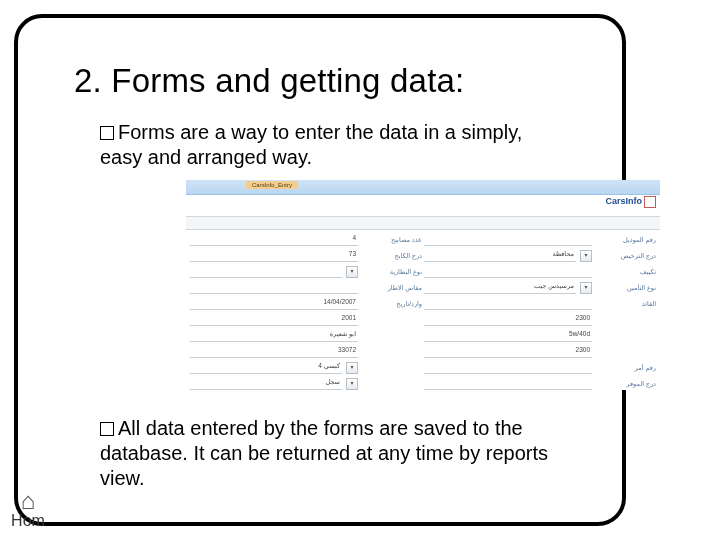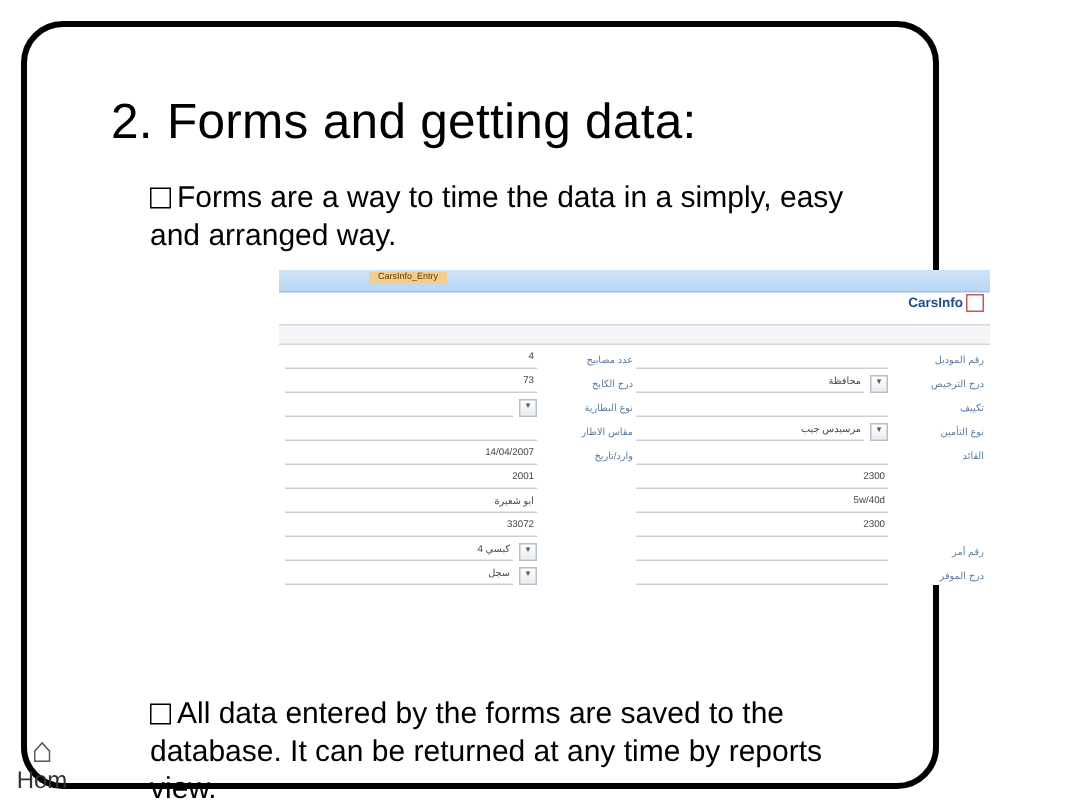--- a/index.html
+++ b/index.html
@@ -45,21 +45,20 @@
     color: #000;
   }
   .bullet2 {
     position: absolute;
     left: 100px;
     top: 416px;
     right: 70px;
     font-size: 20px;
     line-height: 1.25;
     color: #000;
-    margin-top: 48px;
   }
   .checkbox {
     display: inline-block;
     width: 12px;
     height: 12px;
     border: 1.5px solid #000;
     margin-right: 4px;
     position: relative;
     top: 1px;
   }
@@ -178,21 +177,21 @@
 </style>
 </head>
 <body>
 
 <div class="slide">
   <div class="frame"></div>
 
   <div class="title">2.  Forms and getting data:</div>
 
   <div class="bullet1">
-    <span class="checkbox"></span><span>Forms are a way to time the data in a simply, easy and arranged way.</span>
+    <span class="checkbox"></span><span>Forms are a way to enter the data in a simply, easy and arranged way.</span>
   </div>
 
   <div class="formshot">
     <div class="bluebar">
       <div class="tab">CarsInfo_Entry</div>
     </div>
     <div class="logo">
       <span>CarsInfo</span><span class="sq"></span>
     </div>
     <div class="hdr"></div>

